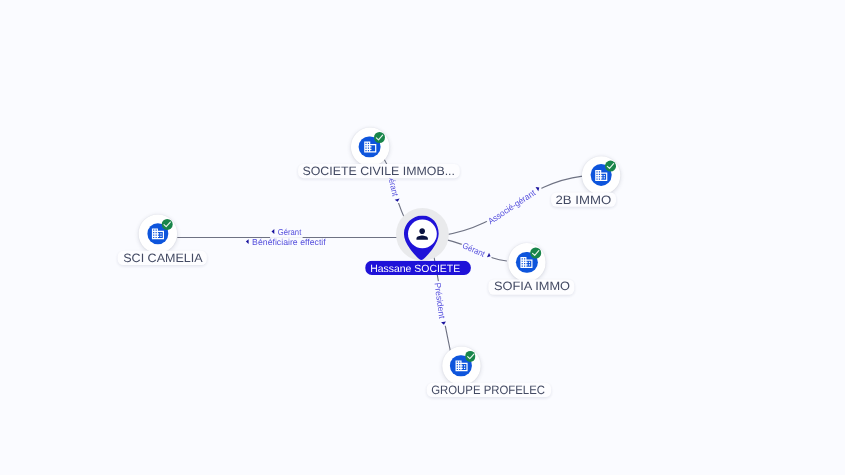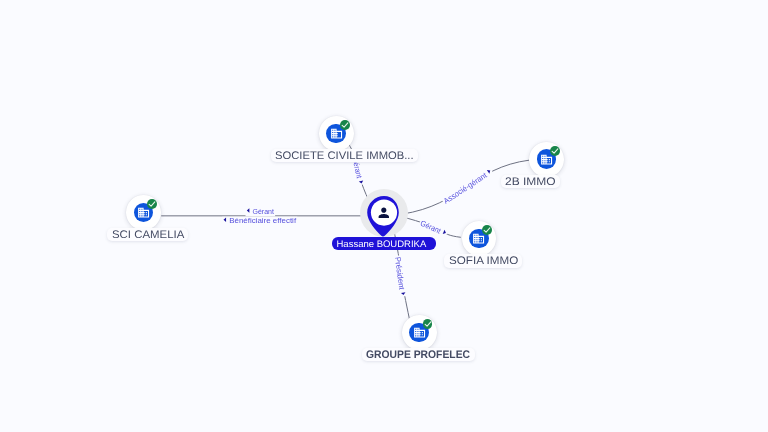--- a/index.html
+++ b/index.html
@@ -135,27 +135,27 @@
         <div class="nicon" style="left: 409.3px; top: 322.6px; width: 19.8px; height: 19.8px; background: rgb(14, 85, 220);">
           <svg width="13.2" height="13.2" viewBox="0 0 24 24">
             <path fill="#fff" d="M12 7V3H2v18h20V7H12zM6 19H4v-2h2v2zm0-4H4v-2h2v2zm0-4H4V9h2v2zm0-4H4V5h2v2zm4 12H8v-2h2v2zm0-4H8v-2h2v2zm0-4H8V9h2v2zm0-4H8V5h2v2zm10 12h-8v-2h2v-2h-2v-2h2v-2h-2V9h8v10zm-2-8h-2v2h2v-2zm0 4h-2v2h2v-2z"></path>
           </svg>
         </div>
         <div class="nbadge" style="left: 422.55px; top: 319.35px; width: 9.9px; height: 9.9px; background: rgb(24, 133, 74);">
           <svg width="9.9" height="9.9" viewBox="0 0 24 24">
             <path fill="none" stroke="#e9f5ec" stroke-width="2.55" stroke-linecap="round" stroke-linejoin="round" d="M5.2 12.8 L9.9 17.2 L19.0 6.9"></path>
           </svg>
         </div>
-        <div class="nlabel" style="left: 362px; top: 348.05px; font-weight: bold;"><span style="display: inline-block; transform: scaleX(0.940309); transform-origin: left center; margin-right: -5.79px;">GROUPE PROFELEC</span></div>
+        <div class="nlabel" style="left: 388px; top: 348.05px;"><span style="display: inline-block; transform: scaleX(0.940309); transform-origin: left center; margin-right: -5.79px;">GROUPE PROFELEC</span></div>
       </div>
       <div class="node">
         <div class="halo" style="left: 360px; top: 189px; width: 48px; height: 48px;"></div>
         <div class="pin" style="left: 367px; top: 195.5px;"><svg width="34" height="42" viewBox="0 0 34 42">
             <path d="M17 0.0C8.0 0.0 0.2 7.5 0.2 16.5c0 4.2 2.1 8.8 5.0 13.0 2.9 4.2 6.5 7.9 9.1 10.2 1.0 0.9 2.4 0.9 3.4 0 2.6-2.3 6.2-6.0 9.1-10.2 2.9-4.2 5.0-8.8 5.0-13.0C31.8 7.5 26.0 0.0 17 0.0z" fill="#1f12d8"></path>
             <circle cx="17" cy="16.6" r="13.1" fill="#ffffff"></circle>
           </svg></div>
         <div style="position: absolute; left: 376.2px; top: 204.9px;"><svg width="15.6" height="15.6" viewBox="0 0 24 24">
             <path fill="#0b1340" d="M12 12c2.21 0 4-1.79 4-4s-1.79-4-4-4-4 1.79-4 4 1.79 4 4 4zm0 2c-2.67 0-8 1.34-8 4v2h16v-2c0-2.66-5.33-4-8-4z"></path>
           </svg></div>
-        <div class="pinlabel" style="background: rgb(31, 18, 216); left: 331.5px; top: 236.6px;">Hassane BOUDRIKA</div>
+        <div class="pinlabel" style="background: rgb(31, 18, 216); left: 331.5px; top: 236.6px;">Hassane SOCIETE</div>
       </div>
     </div>
 </div>
 
 </body></html>

